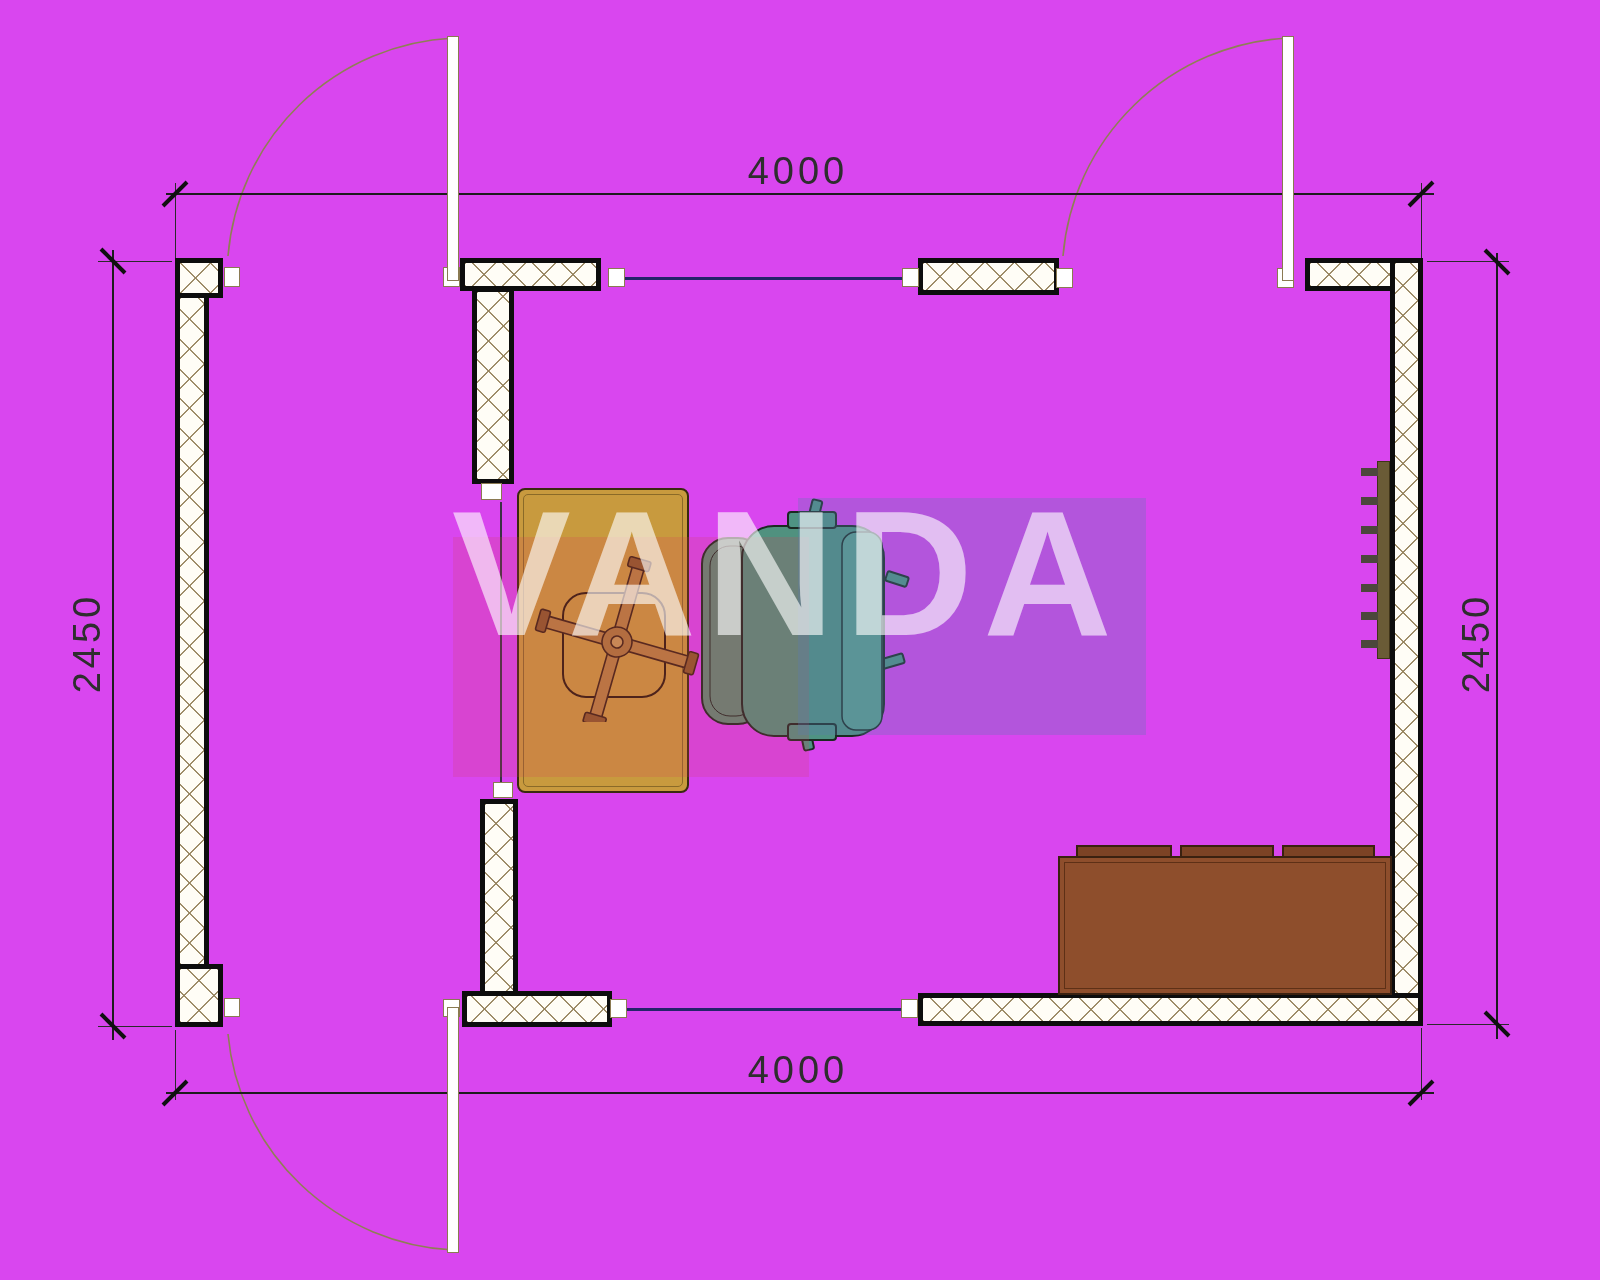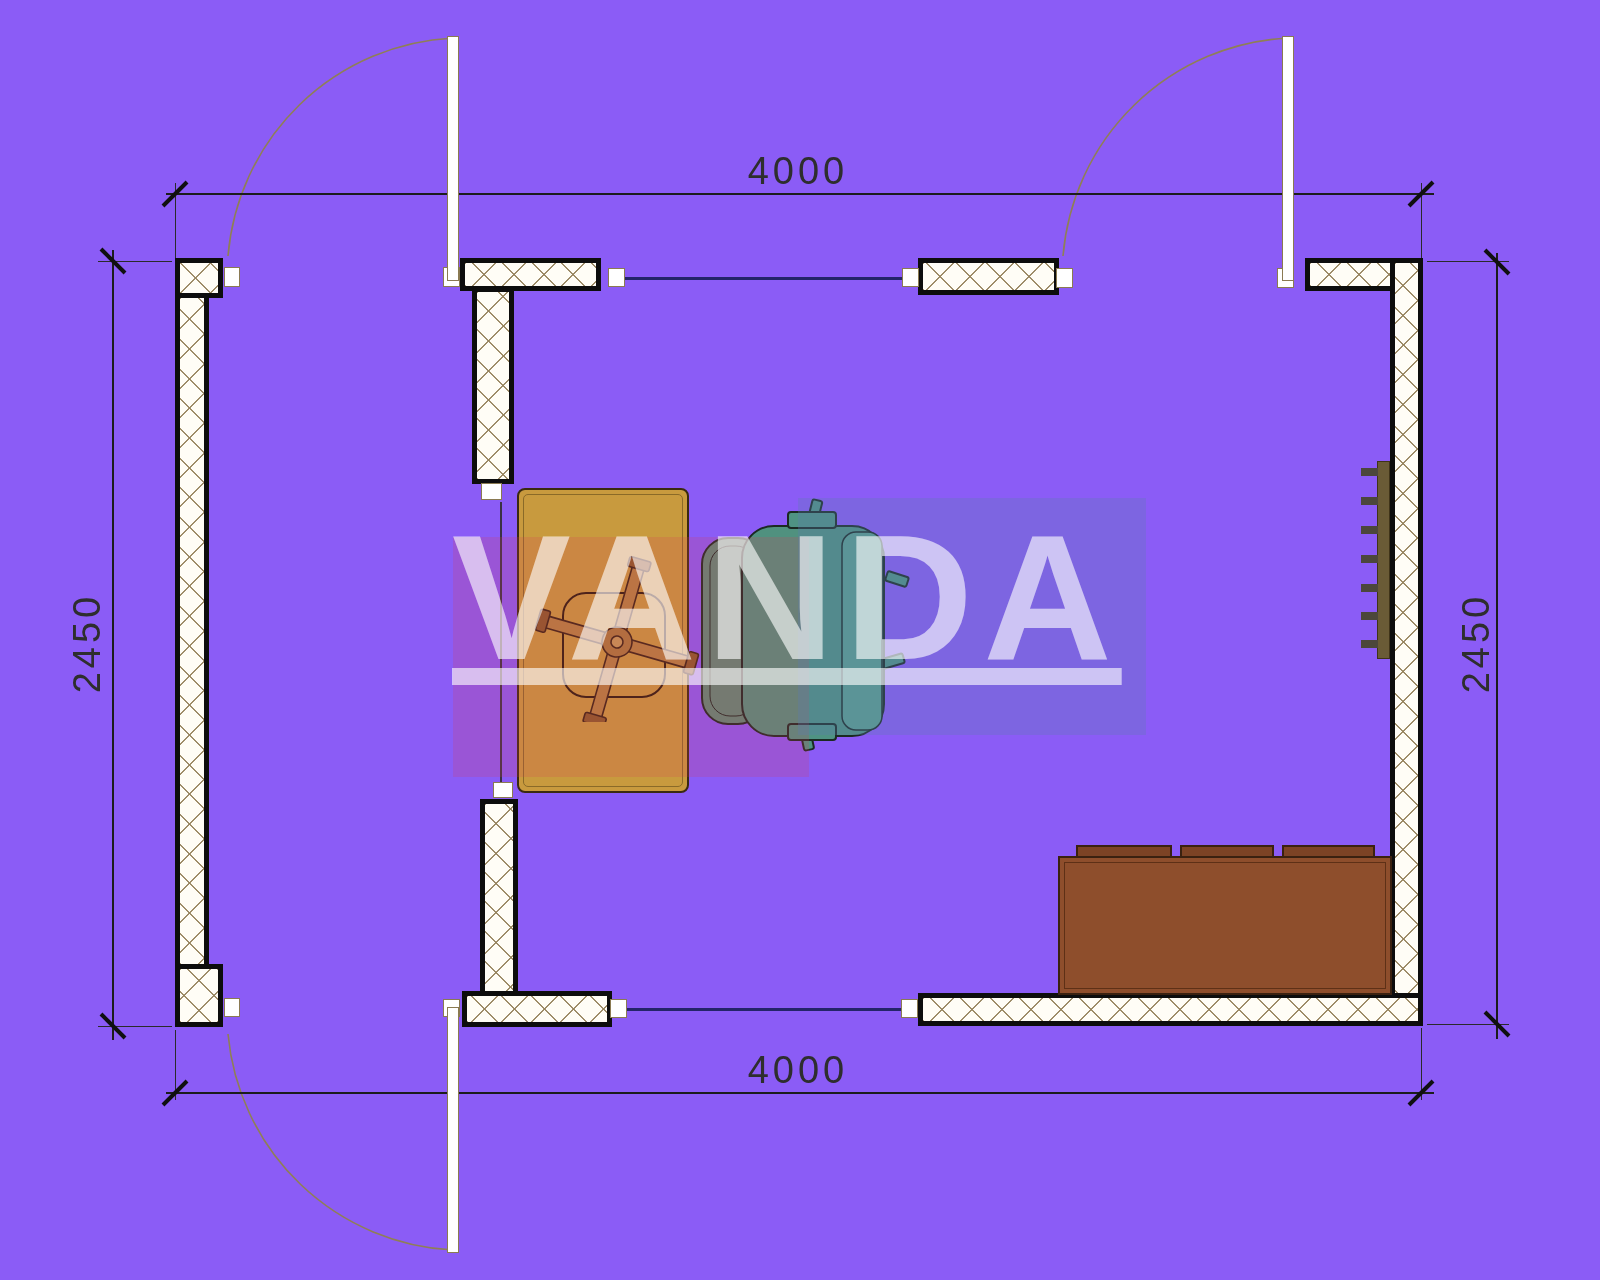--- a/index.html
+++ b/index.html
@@ -1,16 +1,16 @@
 <!DOCTYPE html>
 <html><head>
 <meta charset="utf-8">
 <style>
   html,body{margin:0;padding:0;background:#ffffff;}
-  #plan{position:relative;width:1600px;height:1280px;background:#8b5cf6;overflow:hidden;
+  #plan{position:relative;width:1600px;height:1280px;background:#d946ef;overflow:hidden;
         font-family:"Liberation Sans",sans-serif;}
   
   .wall{position:absolute;box-sizing:border-box;border:5px solid #0d0d0d;background-color:#fffdf6;
     background-image:
       repeating-linear-gradient(45deg, rgba(148,129,90,.9) 0 1.4px, transparent 1.4px 21px),
       repeating-linear-gradient(135deg, rgba(148,129,90,.9) 0 1.4px, transparent 1.4px 21px);
     z-index:2;}
   
   .dline{position:absolute;background:#1c1c1c;z-index:1;}
   .extline{position:absolute;background:#2a2a2a;z-index:1;}
@@ -40,23 +40,23 @@
   .cushion{position:absolute;top:845px;height:14px;box-sizing:border-box;background:#7c4325;
         border:2px solid #3a2110;z-index:2;}
   .rad-bar{position:absolute;left:1377px;top:461px;width:13px;height:198px;background:#6a5b36;
         border:1px solid #3f3318;box-sizing:border-box;z-index:3;}
   .rad-fin{position:absolute;left:1361px;width:17px;height:8px;background:#4c473c;z-index:3;}
   
   .wm-pink{position:absolute;left:453px;top:537px;width:356px;height:240px;
         background:rgba(217,62,88,0.20);z-index:5;}
   .wm-blue{position:absolute;left:798px;top:498px;width:348px;height:237px;
         background:rgba(94,122,176,0.30);z-index:5;}
-  .wm-text{position:absolute;left:452px;top:509px;width:700px;font-weight:bold;font-size:178px;
+  .wm-text{position:absolute;left:452px;top:485px;width:700px;font-weight:bold;font-size:178px;
         line-height:178px;letter-spacing:10px;color:rgba(255,255,255,0.62);z-index:6;
-        font-family:"Liberation Sans",sans-serif;white-space:nowrap;text-decoration:underline;}
+        font-family:"Liberation Sans",sans-serif;white-space:nowrap;}
   svg{display:block;}
   .svglayer{position:absolute;left:0;top:0;z-index:1;pointer-events:none;}
   .furn-svg{position:absolute;z-index:2;}
 </style>
 </head>
 <body>
 
 <div id="plan">
 
   <svg class="svglayer" width="1600" height="1280" viewBox="0 0 1600 1280">

